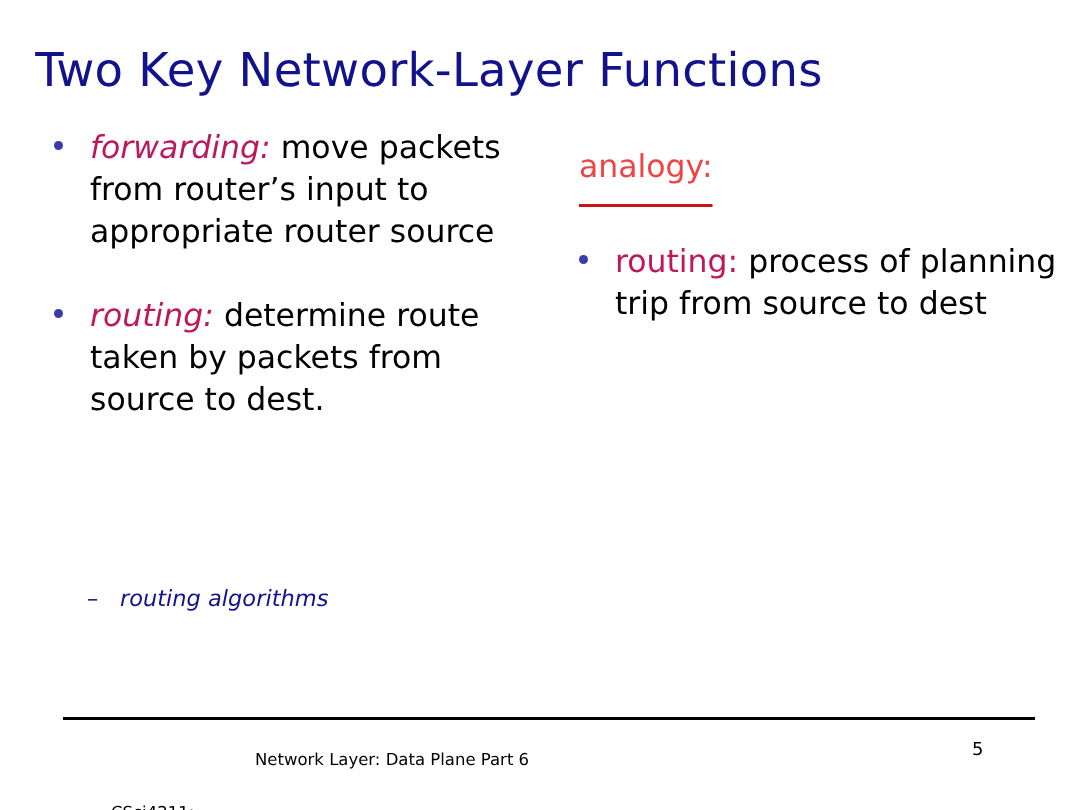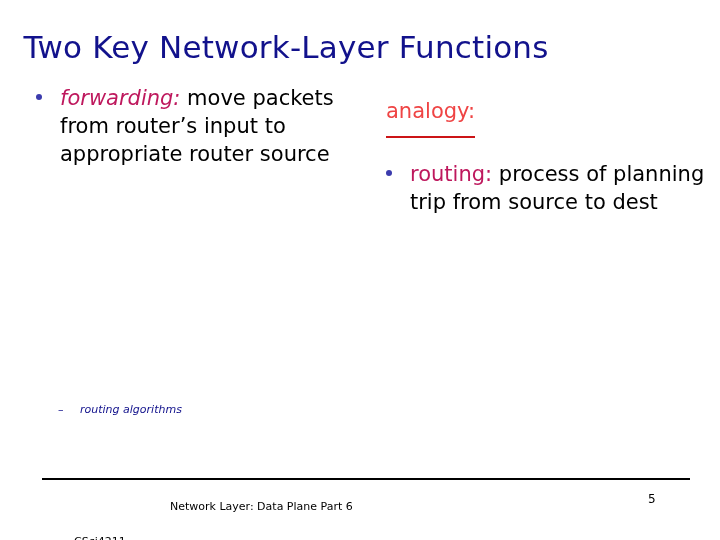--- a/index.html
+++ b/index.html
@@ -75,25 +75,25 @@
     font-style: italic;
   }
 
   .col-left .bullet { margin-bottom: 28px; }
   .col-right .bullet { margin-bottom: 30px; }
 
   
   .subbullet {
     position: absolute;
     left: 58px;
-    top: 400px;
+    top: 389px;
     color: #12128c;
     font-family: "DejaVu Sans", sans-serif;
     font-style: italic;
-    font-size: 11px;
+    font-size: 15px;
     line-height: 20px;
     white-space: nowrap;
   }
   .subbullet .dash {
     display: inline-block;
     width: 22px;
     font-style: normal;
   }
 
   
@@ -155,20 +155,23 @@
 <div class="slide">
 
   <div class="slide-title">Two Key Network-Layer Functions</div>
 
   <div class="col-left">
 
     <div class="bullet italic-term">
       <span class="dot"></span><span class="term">forwarding:</span><span class="body"> move packets from router’s input to appropriate router source</span>
     </div>
 
+    <div class="bullet italic-term">
+      <span class="dot"></span><span class="term">routing:</span><span class="body"> determine route taken by packets from source to dest.</span>
+    </div>
 
   </div>
 
   <div class="subbullet">
     <span class="dash">–</span><span>routing algorithms</span>
   </div>
 
   <div class="col-right">
 
     <div class="analogy">analogy:</div>

